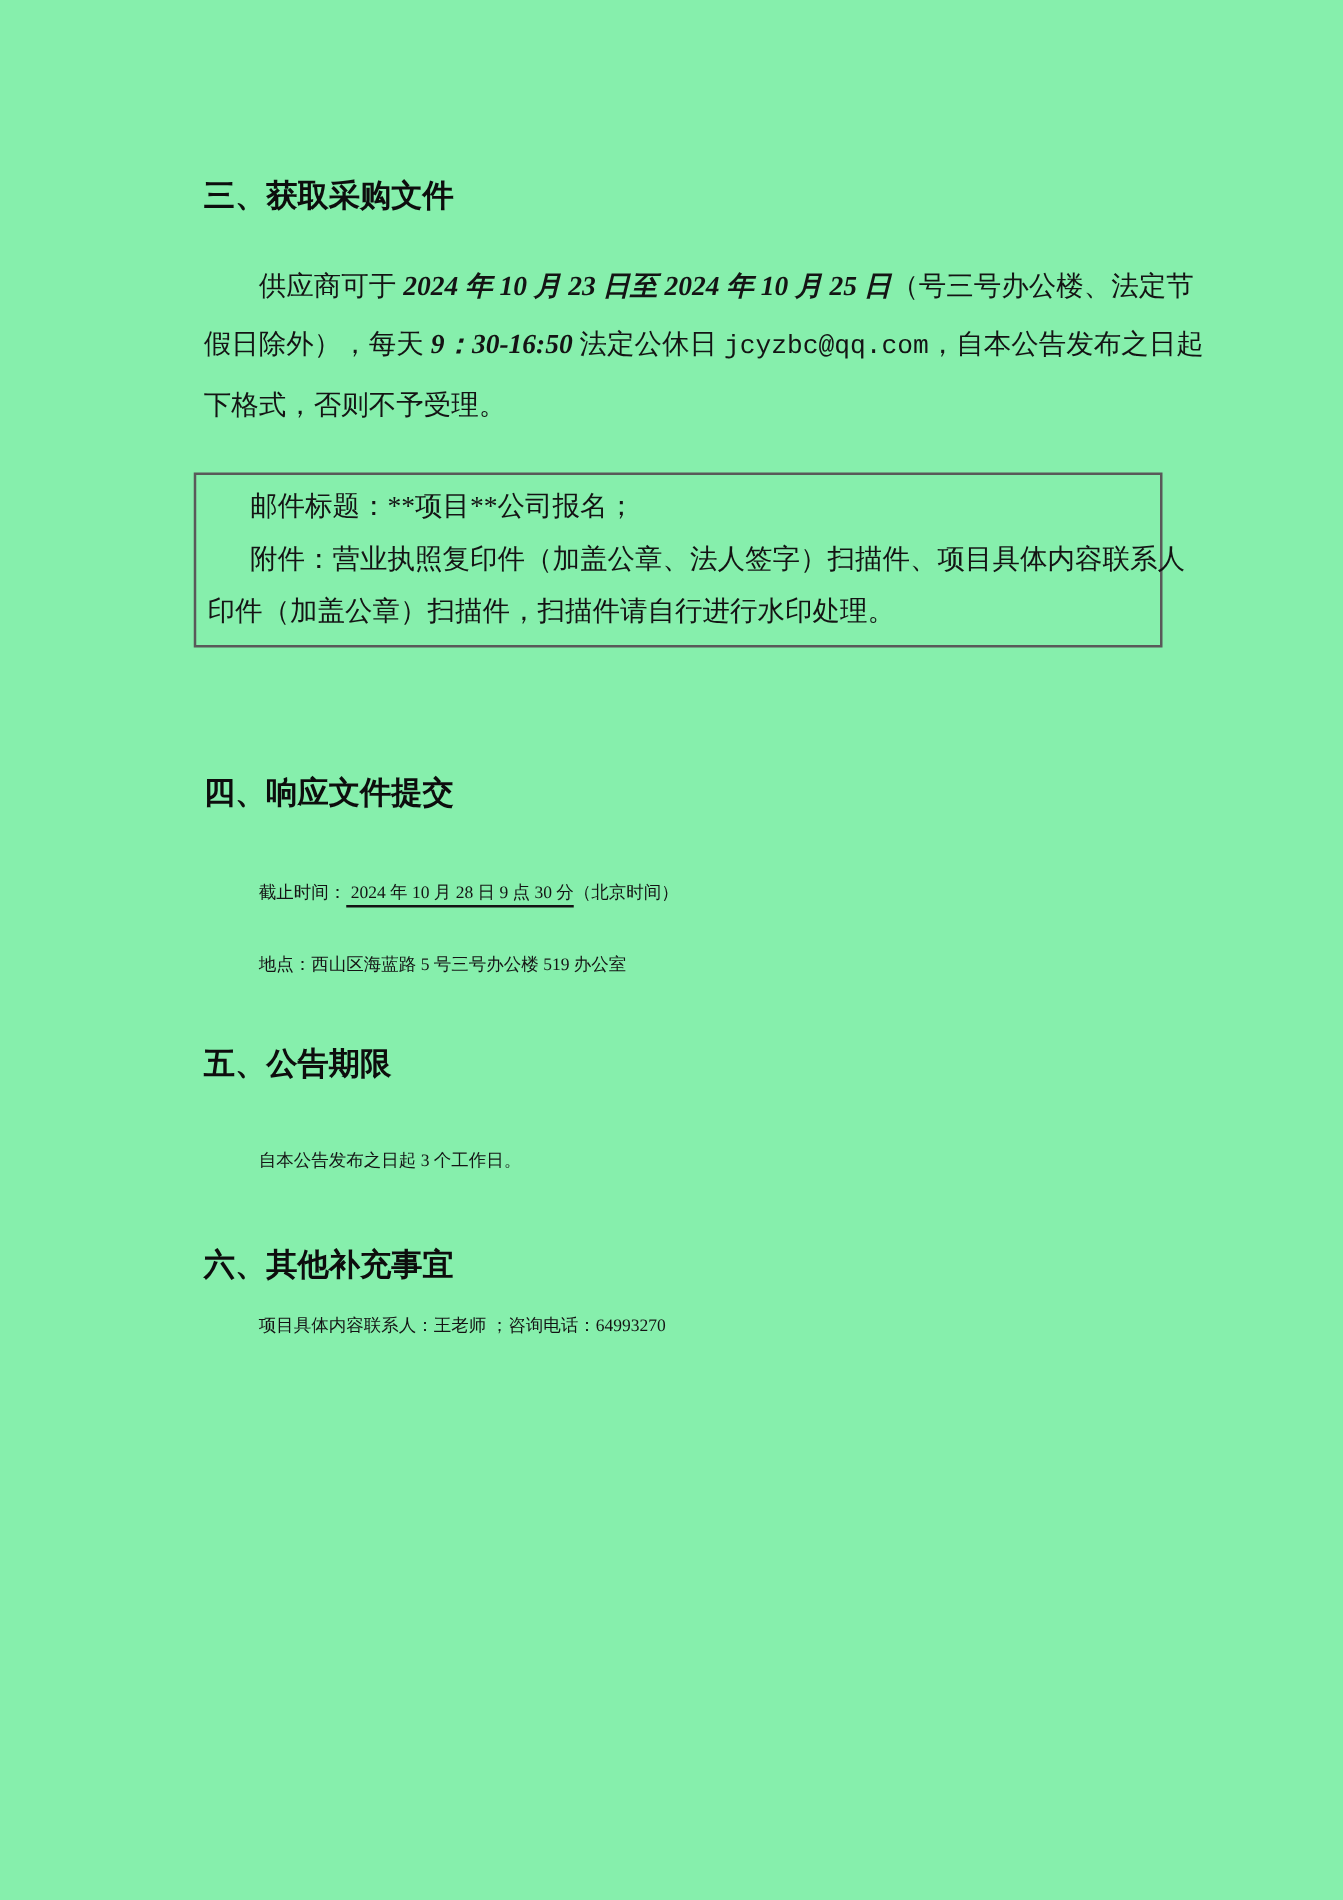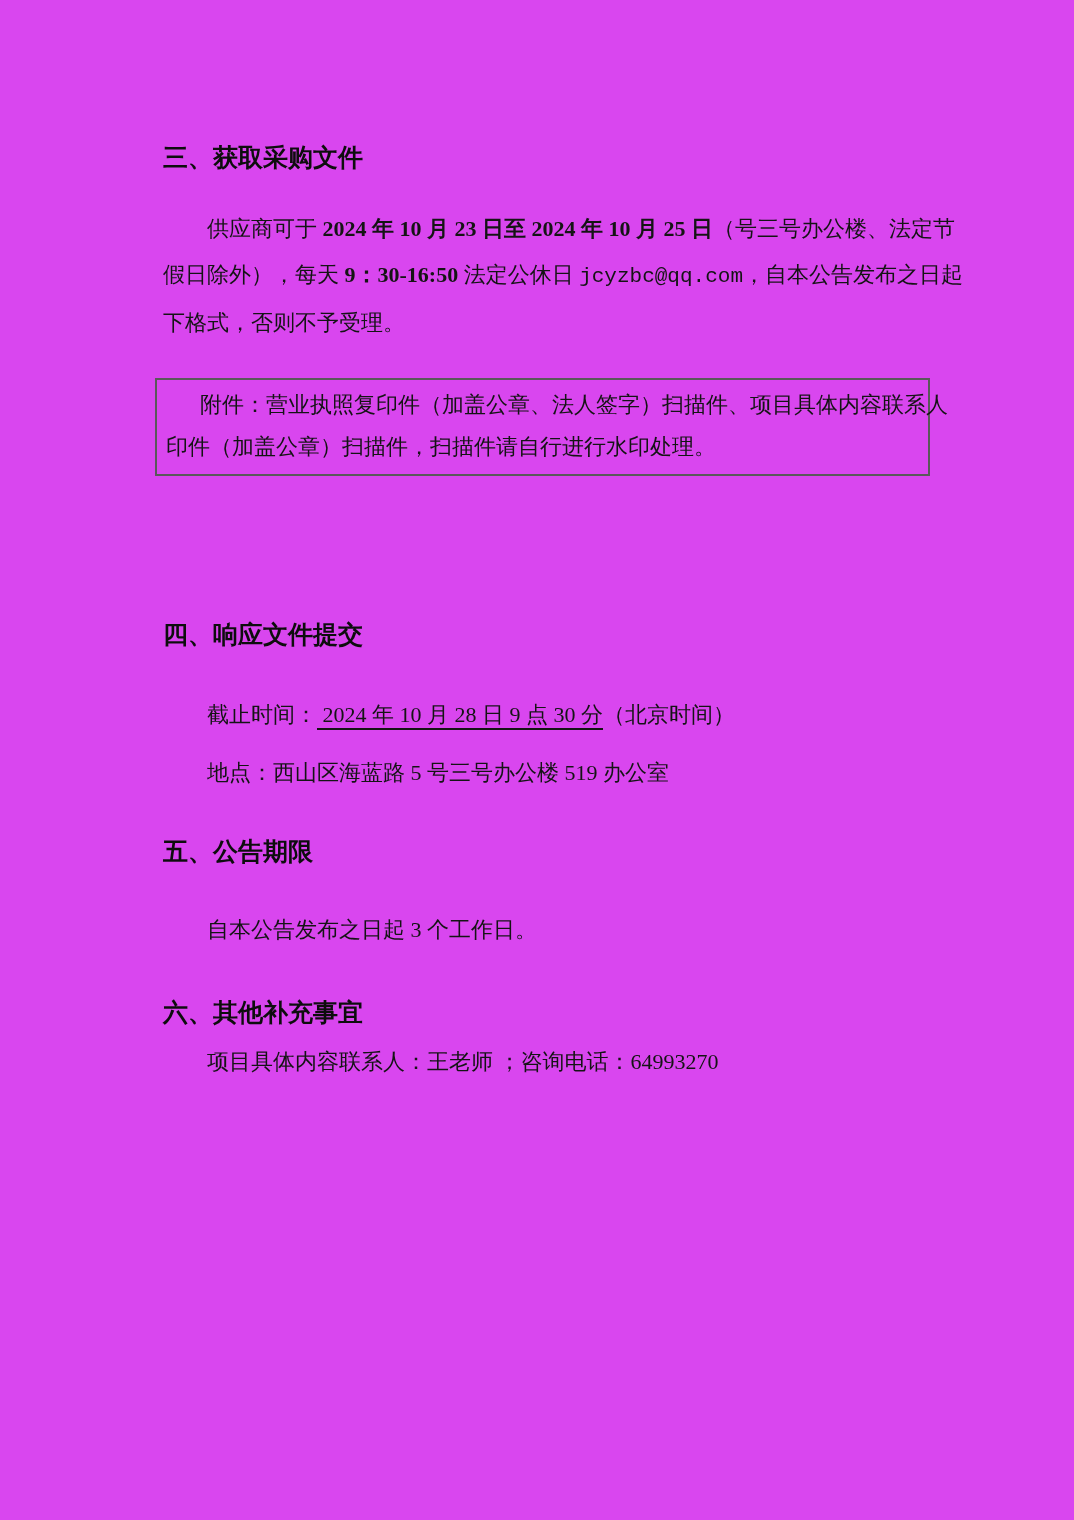--- a/index.html
+++ b/index.html
@@ -4,21 +4,21 @@
 <style>
   html, body {
     margin: 0;
     padding: 0;
     background: #ffffff;
   }
   .page {
     position: relative;
     width: 1074px;
     height: 1520px;
-    background: #d946ef;
+    background: #86efac;
     color: #111111;
     font-family: "Liberation Serif", "DejaVu Serif", serif;
     overflow: hidden;
   }
   .heading {
     position: absolute;
     left: 163px;
     font-family: "Liberation Sans", "DejaVu Sans", sans-serif;
     font-weight: bold;
     font-size: 25px;
@@ -48,26 +48,26 @@
     color: #141414;
   }
   .email-box .line {
     line-height: 42px;
     white-space: nowrap;
   }
   .email-box .line.indent { padding-left: 34px; }
   .single {
     position: absolute;
     left: 207px;
-    font-size: 22px;
+    font-size: 14px;
     line-height: 34px;
     white-space: nowrap;
     color: #141414;
   }
-  .bold { font-weight: bold; }
+  .bold { font-weight: bold; font-style: italic; }
   .underline {
     text-decoration: underline;
     text-underline-offset: 6px;
     text-decoration-thickness: 1.5px;
   }
   .mono {
     font-family: "Liberation Mono", "DejaVu Sans Mono", monospace;
     font-size: 21px;
   }
 </style>
@@ -78,20 +78,21 @@
 
   <div class="heading" style="top:141px;">三、获取采购文件</div>
 
   <div class="bodyblock" style="left:163px; top:206px;">
       <div class="line indent"><span>供应商可于 </span><span class="bold">2024 年 10 月 23 日至 2024 年 10 月 25 日</span><span>（号三号办公楼、法定节</span></div>
       <div class="line"><span>假日除外），每天 </span><span class="bold">9：30-16:50</span><span> 法定公休日 </span><span class="mono">jcyzbc@qq.com</span><span>，自本公告发布之日起</span></div>
       <div class="line"><span>下格式，否则不予受理。</span></div>
     </div>
 
   <div class="email-box">
+      <div class="line indent"><span>邮件标题：**项目**公司报名；</span></div>
       <div class="line indent"><span>附件：营业执照复印件（加盖公章、法人签字）扫描件、项目具体内容联系人</span></div>
       <div class="line"><span>印件（加盖公章）扫描件，扫描件请自行进行水印处理。</span></div>
     </div>
 
   <div class="heading" style="top:618px;">四、响应文件提交</div>
 
   <div class="single" style="top:698px;">
       <div class="line"><span>截止时间：</span><span class="underline"> 2024 年 10 月 28 日 9 点 30 分</span><span>（北京时间）</span></div>
     </div>
 

